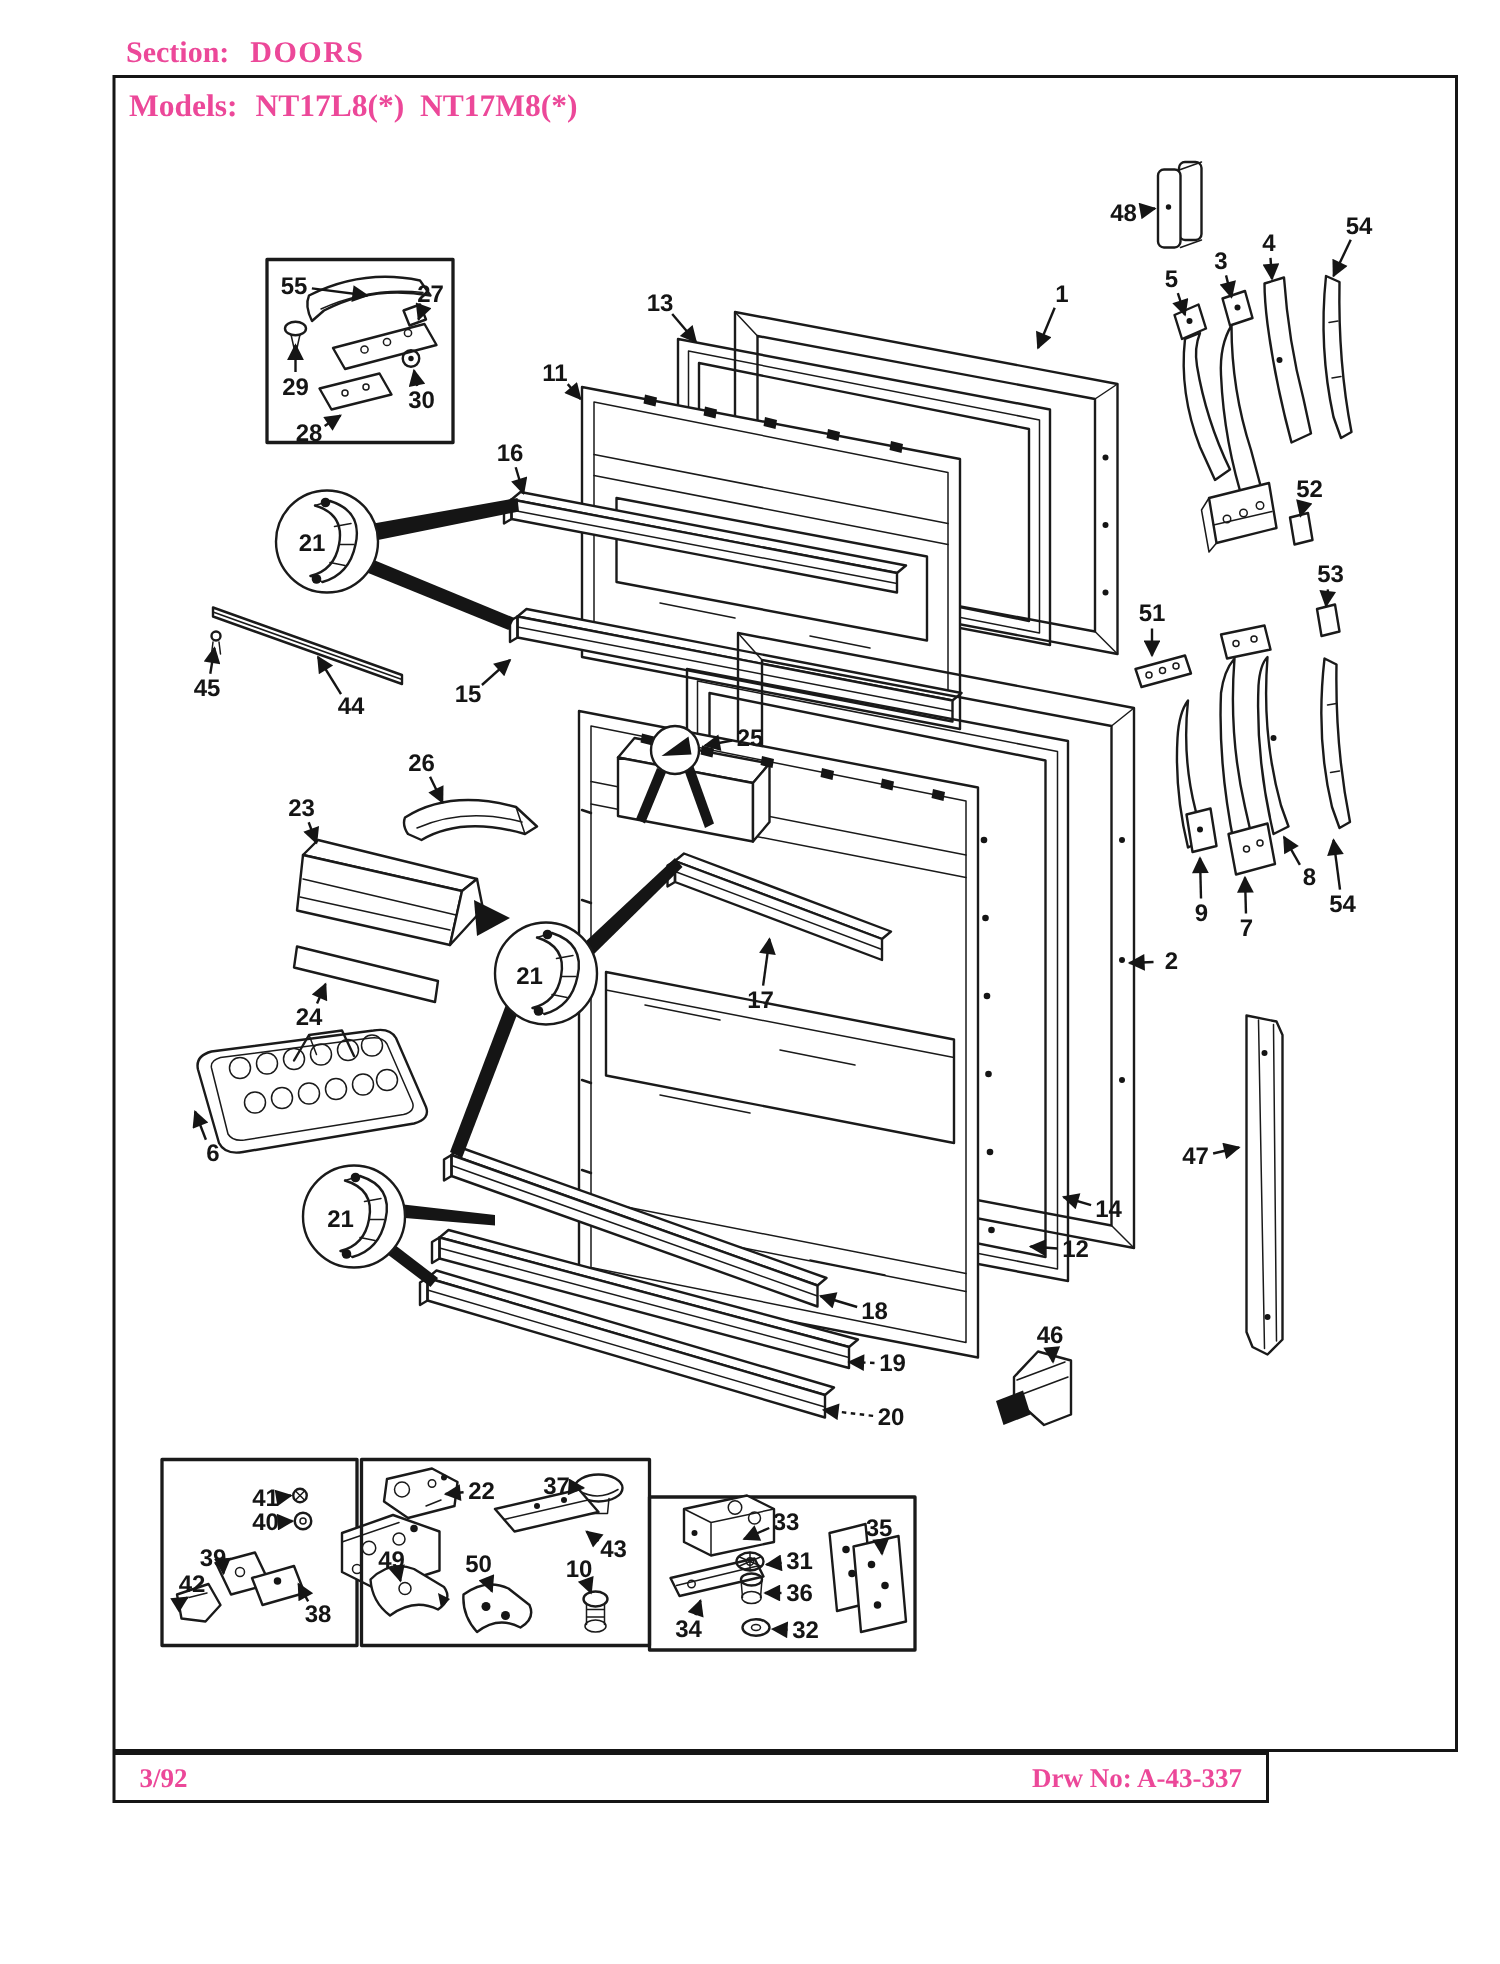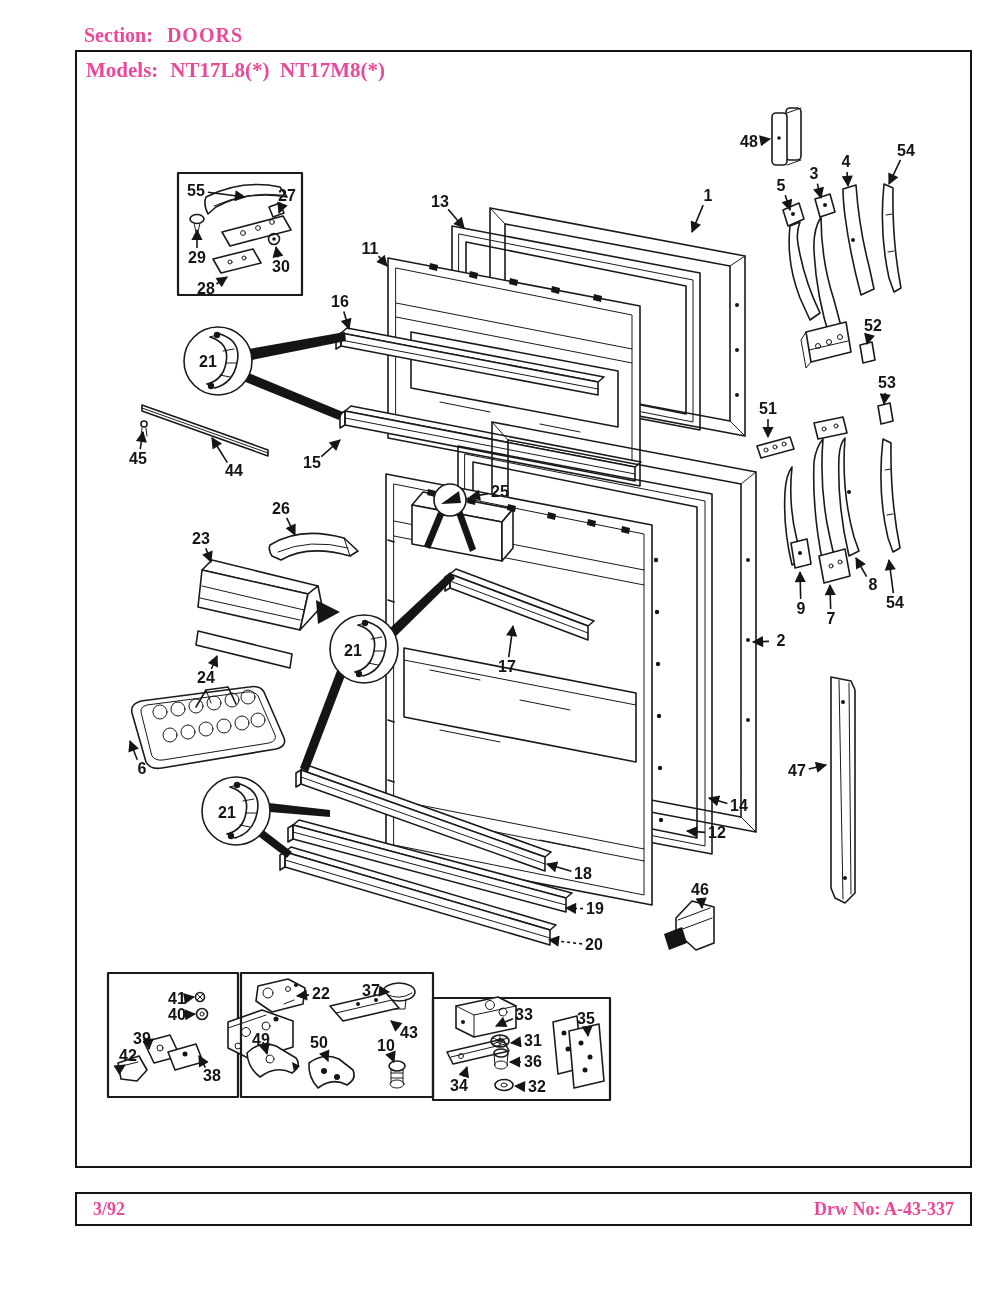--- a/index.html
+++ b/index.html
@@ -4,21 +4,21 @@
 <style>
   html,body{margin:0;padding:0;background:#fff;}
   .page{position:relative;width:1000px;height:1309px;background:#fff;
         font-family:"Liberation Serif", serif;color:#ec4899;overflow:hidden;}
   .section-heading{position:absolute;left:84px;top:24px;font-size:20px;font-weight:bold;}
   .section-heading .val{margin-left:14px;letter-spacing:1px;}
   .main-border{position:absolute;left:75px;top:50px;width:897px;height:1118px;
                border:2px solid #151515;box-sizing:border-box;}
   .models-line{position:absolute;left:86px;top:42px;font-size:21px;font-weight:bold;margin-top:16px;}
   .models-line .val{margin-left:12px;white-space:pre;}
-  .footer-bar{position:absolute;left:75px;top:1192px;width:897px;height:34px;
+  .footer-bar{position:absolute;left:75px;top:1168px;width:771px;height:34px;
               border:2px solid #151515;box-sizing:border-box;
               display:flex;align-items:center;justify-content:space-between;
               padding:0 16px;font-size:18px;font-weight:bold;}
   .diagram-svg{position:absolute;left:0;top:0;}
   .callout{font:bold 16px "Liberation Sans", sans-serif;fill:#151515;text-anchor:middle;}
   .leader{stroke:#151515;stroke-width:1.6;fill:none;}
   .art{stroke:#1a1a1a;fill:none;stroke-width:1.6;stroke-linejoin:round;stroke-linecap:round;}
   .wf{fill:#ffffff;}
   .blk{fill:#151515;stroke:none;}
   .thin{stroke-width:1;}

